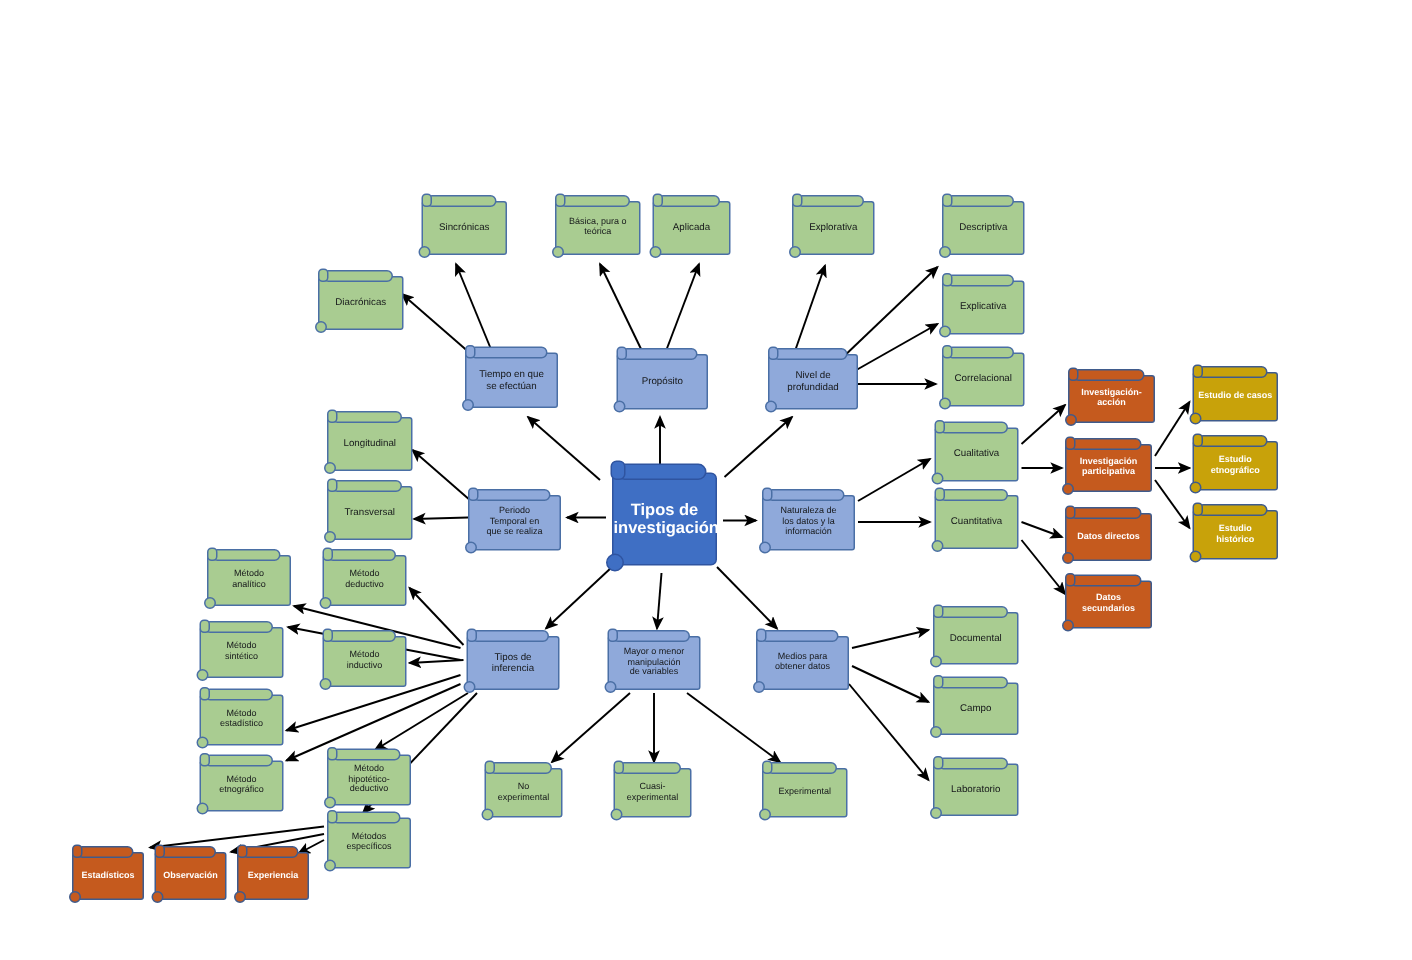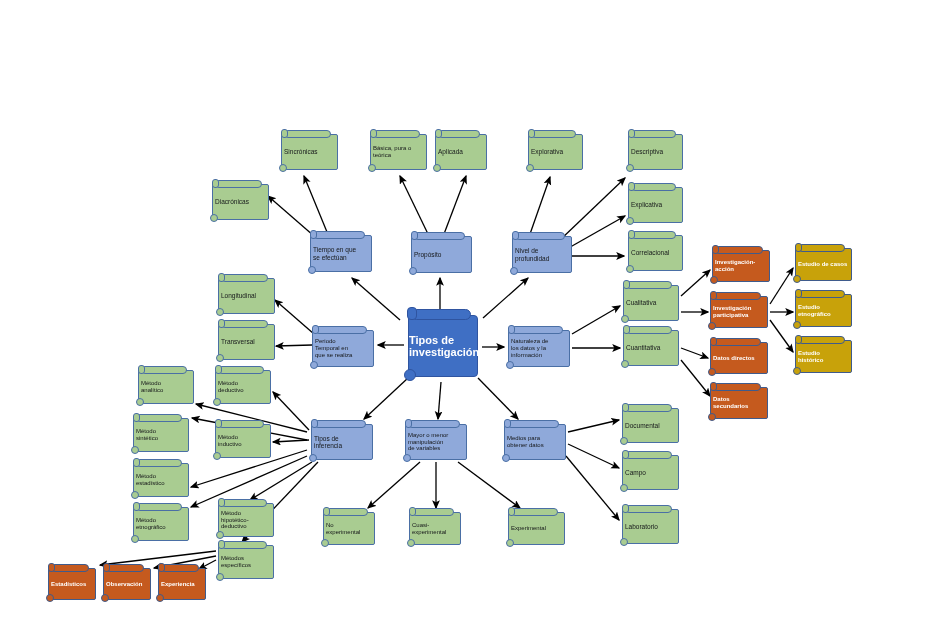--- a/index.html
+++ b/index.html
@@ -34,21 +34,21 @@
     height: 640px;
   }
 
   
   .node {
     position: absolute;
     box-sizing: border-box;
     display: flex;
     align-items: center;
     justify-content: center;
-    text-align: left;
+    text-align: center;
     line-height: 1.12;
     border: 1px solid #4a6fa5;
     border-radius: 2px;
     z-index: 5;
   }
   
   .node .roll-top {
     position: absolute;
     left: 2px;
     right: 6px;

